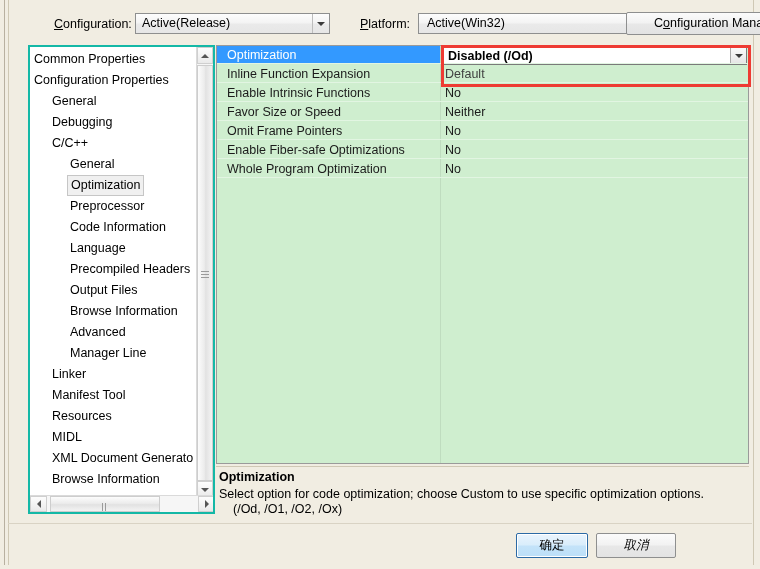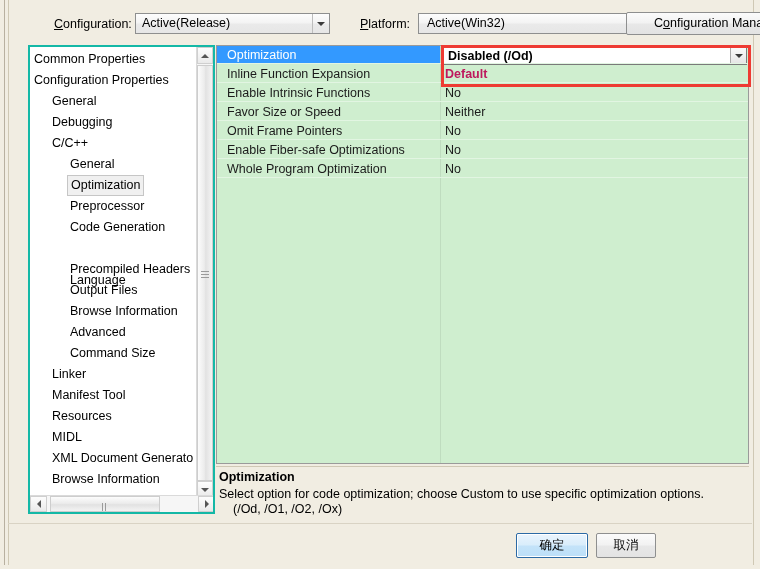--- a/index.html
+++ b/index.html
@@ -142,21 +142,21 @@
     position:absolute;left:225px;top:1px;width:305px;height:18px;
     background:#ffffff;border:1px solid #7a7a7a;box-sizing:border-box;
     font-size:12.5px;font-weight:bold;color:#000;line-height:16px;padding-left:5px;
     white-space:nowrap;overflow:hidden;
   }
   .editor .ebtn{
     position:absolute;right:0;top:0;width:16px;height:16px;
     background:linear-gradient(to bottom,#fafafa,#e4e4e4);
     border-left:1px solid #a9a9a9;box-sizing:border-box;
   }
-  .prow.bold .pval{font-weight:bold;color:#be185d;}
+  .prow.bold .pval{font-weight:normal;color:#404040;}
 
   
   .redbox{
     position:absolute;left:441px;top:45px;width:310px;height:42px;
     border:3px solid #ee3b33;box-sizing:border-box;
     pointer-events:none;
   }
 
   
   .desc{
@@ -214,27 +214,27 @@
   <div class="tree-panel">
     <div class="tree-inner" id="tree-inner">
         <div class="tnode" style="top: 2px; left: 4px;"><span>Common Properties</span></div>
         <div class="tnode" style="top: 23px; left: 4px;"><span>Configuration Properties</span></div>
         <div class="tnode" style="top: 44px; left: 22px;"><span>General</span></div>
         <div class="tnode" style="top: 65px; left: 22px;"><span>Debugging</span></div>
         <div class="tnode" style="top: 86px; left: 22px; text-align: center;"><span>C/C++</span></div>
         <div class="tnode" style="top: 107px; left: 40px;"><span>General</span></div>
         <div class="tnode sel" style="top: 128px; left: 37px;"><span>Optimization</span></div>
         <div class="tnode" style="top: 149px; left: 40px;"><span>Preprocessor</span></div>
-        <div class="tnode" style="top: 170px; left: 40px;"><span>Code Generation</span></div>
-        <div class="tnode" style="top: 191px; left: 40px; margin-top: 32px;"><span>Language</span></div>
+        <div class="tnode" style="top: 170px; left: 40px;"><span>Code Information</span></div>
+        <div class="tnode" style="top: 191px; left: 40px;"><span>Language</span></div>
         <div class="tnode" style="top: 212px; left: 40px;"><span>Precompiled Headers</span></div>
         <div class="tnode" style="top: 233px; left: 40px;"><span>Output Files</span></div>
         <div class="tnode" style="top: 254px; left: 40px;"><span>Browse Information</span></div>
         <div class="tnode" style="top: 275px; left: 40px;"><span>Advanced</span></div>
-        <div class="tnode" style="top: 296px; left: 40px;"><span>Command Size</span></div>
+        <div class="tnode" style="top: 296px; left: 40px;"><span>Manager Line</span></div>
         <div class="tnode" style="top: 317px; left: 22px;"><span>Linker</span></div>
         <div class="tnode" style="top: 338px; left: 22px;"><span>Manifest Tool</span></div>
         <div class="tnode" style="top: 359px; left: 22px;"><span>Resources</span></div>
         <div class="tnode" style="top: 380px; left: 22px;"><span>MIDL</span></div>
         <div class="tnode" style="top: 401px; left: 22px;"><span>XML Document Generato</span></div>
         <div class="tnode" style="top: 422px; left: 22px;"><span>Browse Information</span></div>
         <div class="tnode" style="top: 443px; left: 22px;"><span>Build Events</span></div>
       </div>
 
     <div class="vsb">
@@ -316,18 +316,18 @@
     <div class="desc-title">Optimization</div>
     <div class="desc-l1">Select option for code optimization; choose Custom to use specific optimization options.</div>
     <div class="desc-l2">(/Od, /O1, /O2, /Ox)</div>
   </div>
 
   <div class="btnbar">
     <div class="sep-line"></div>
     <div class="btn default" style="left:516px;top:10px;width:72px;height:25px;line-height:23px;">
       <span>确定</span>
     </div>
-    <div class="btn" style="left:596px;top:10px;width:60px;height:25px;line-height:23px;">
+    <div class="btn" style="left:596px;top:10px;width:80px;height:25px;line-height:23px;font-style:italic;">
       <span>取消</span>
     </div>
   </div>
 
 </div>
 
 </body></html>

